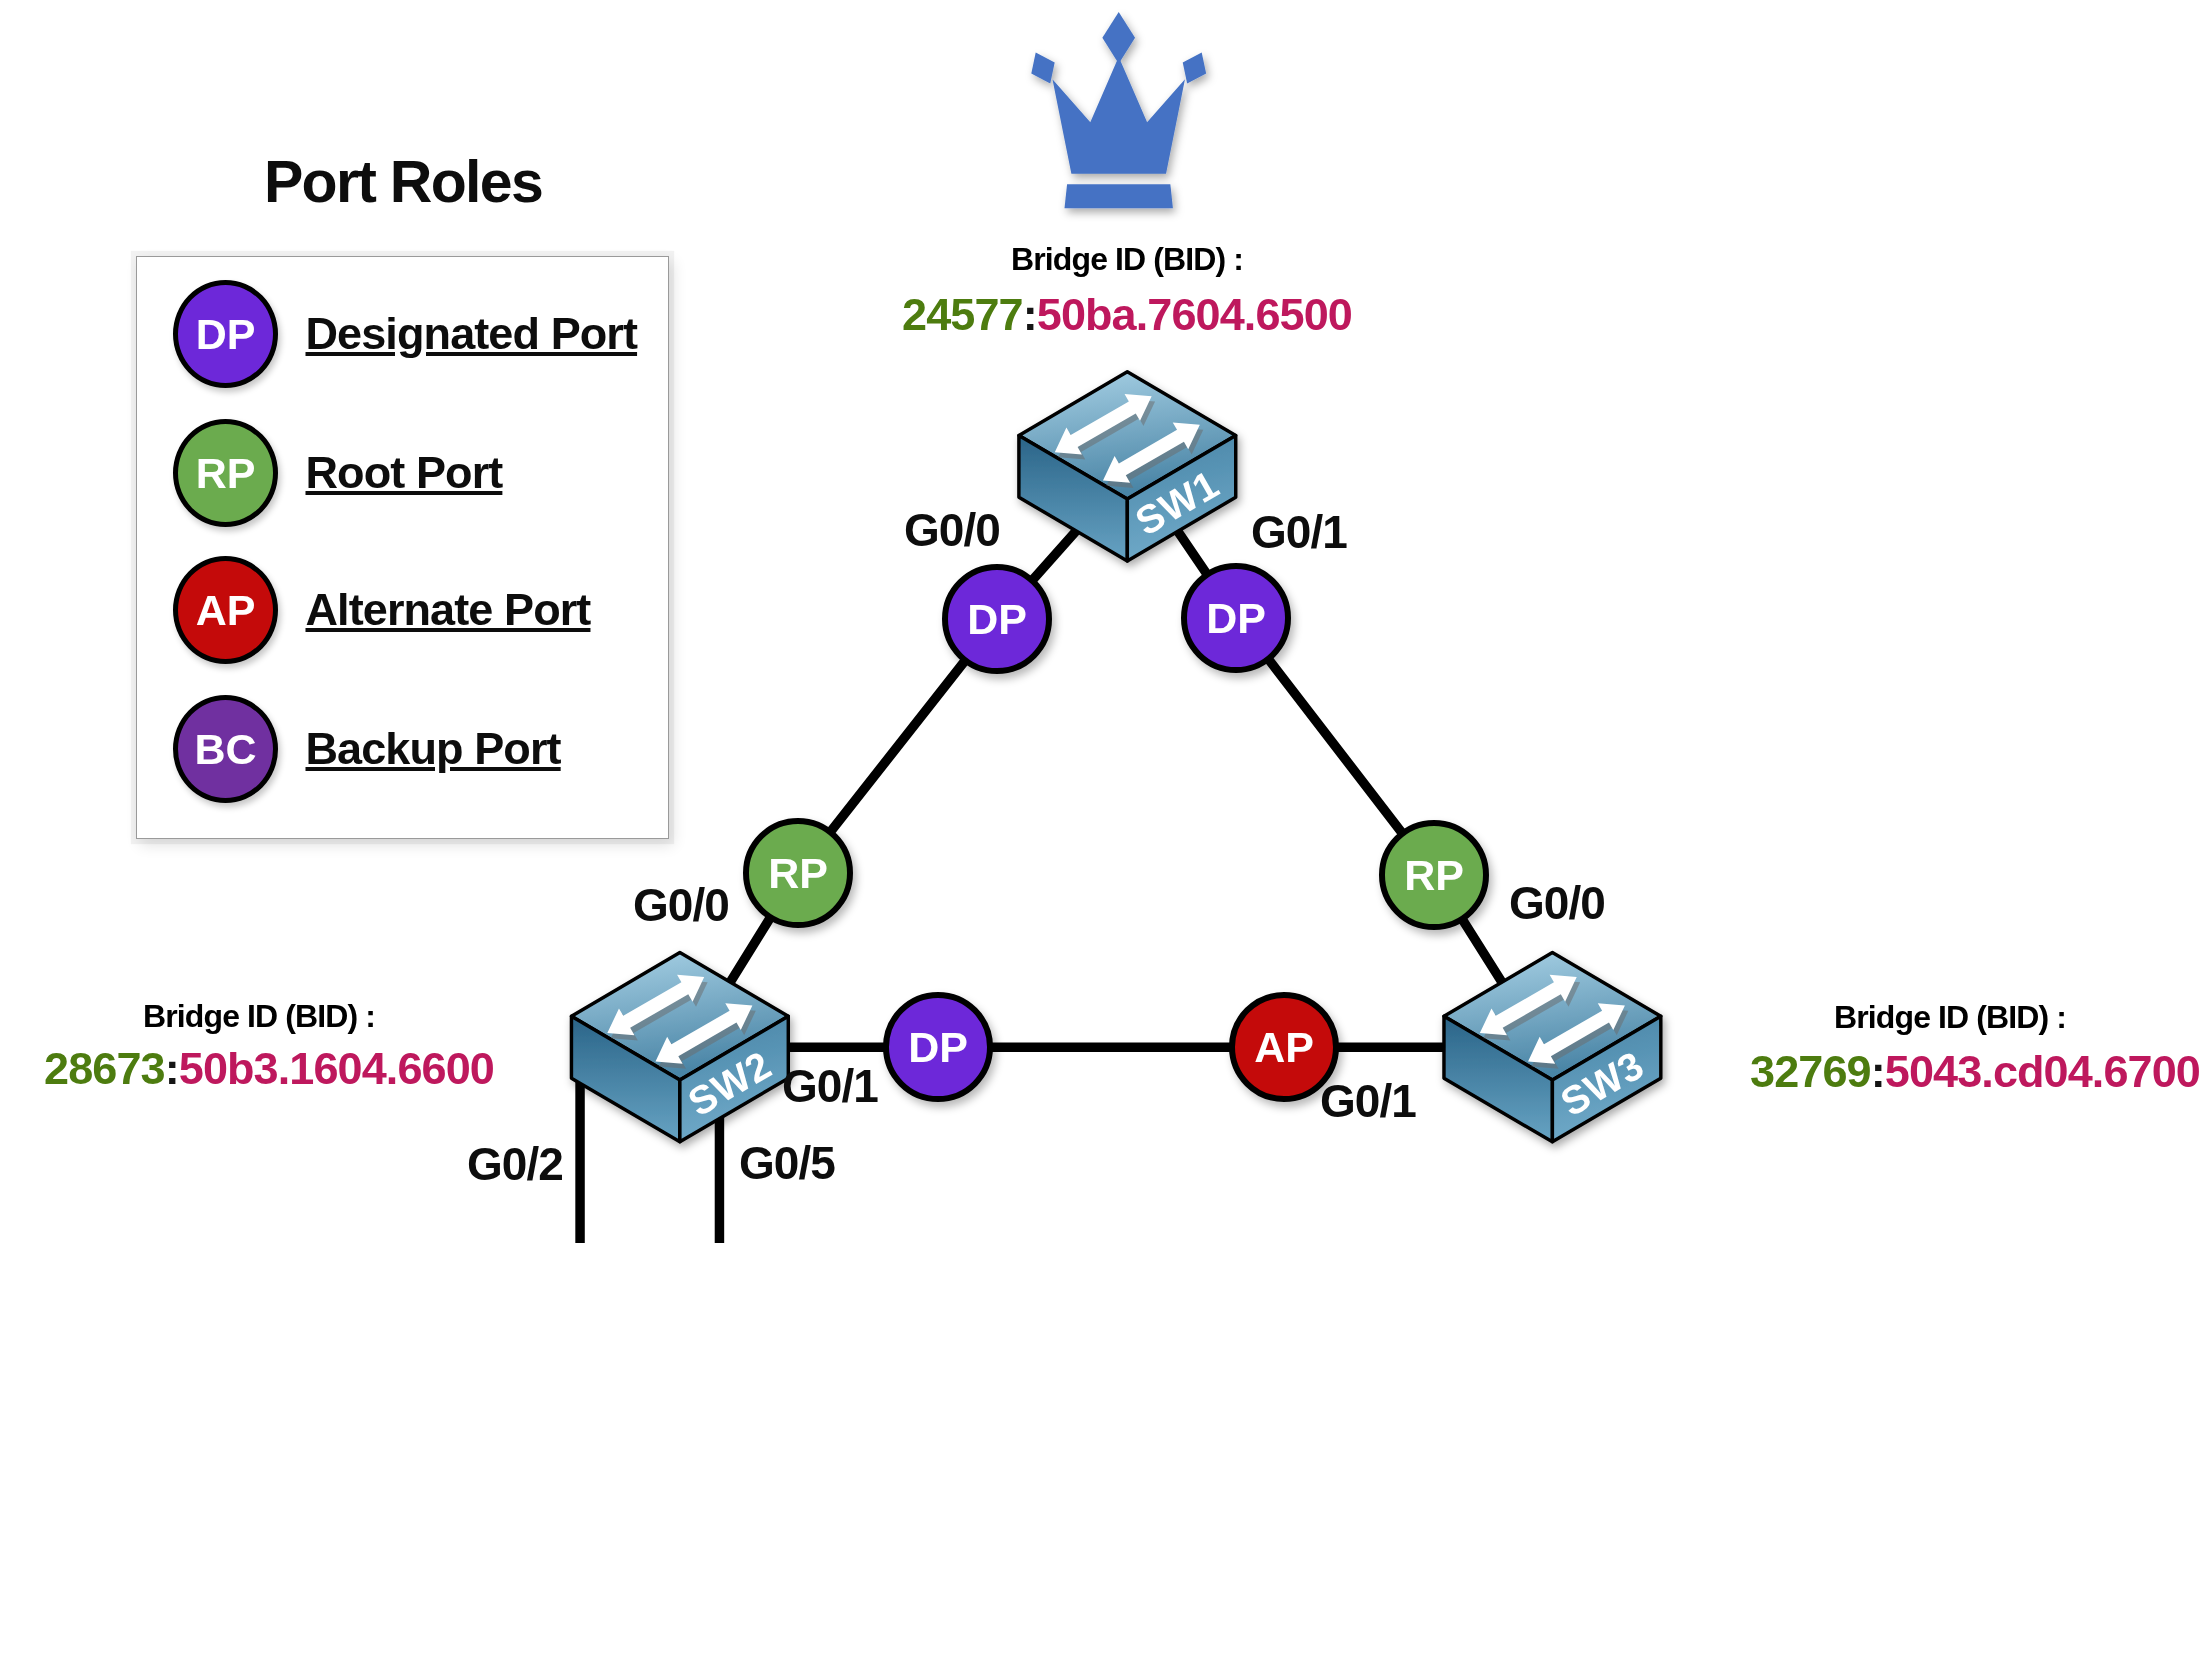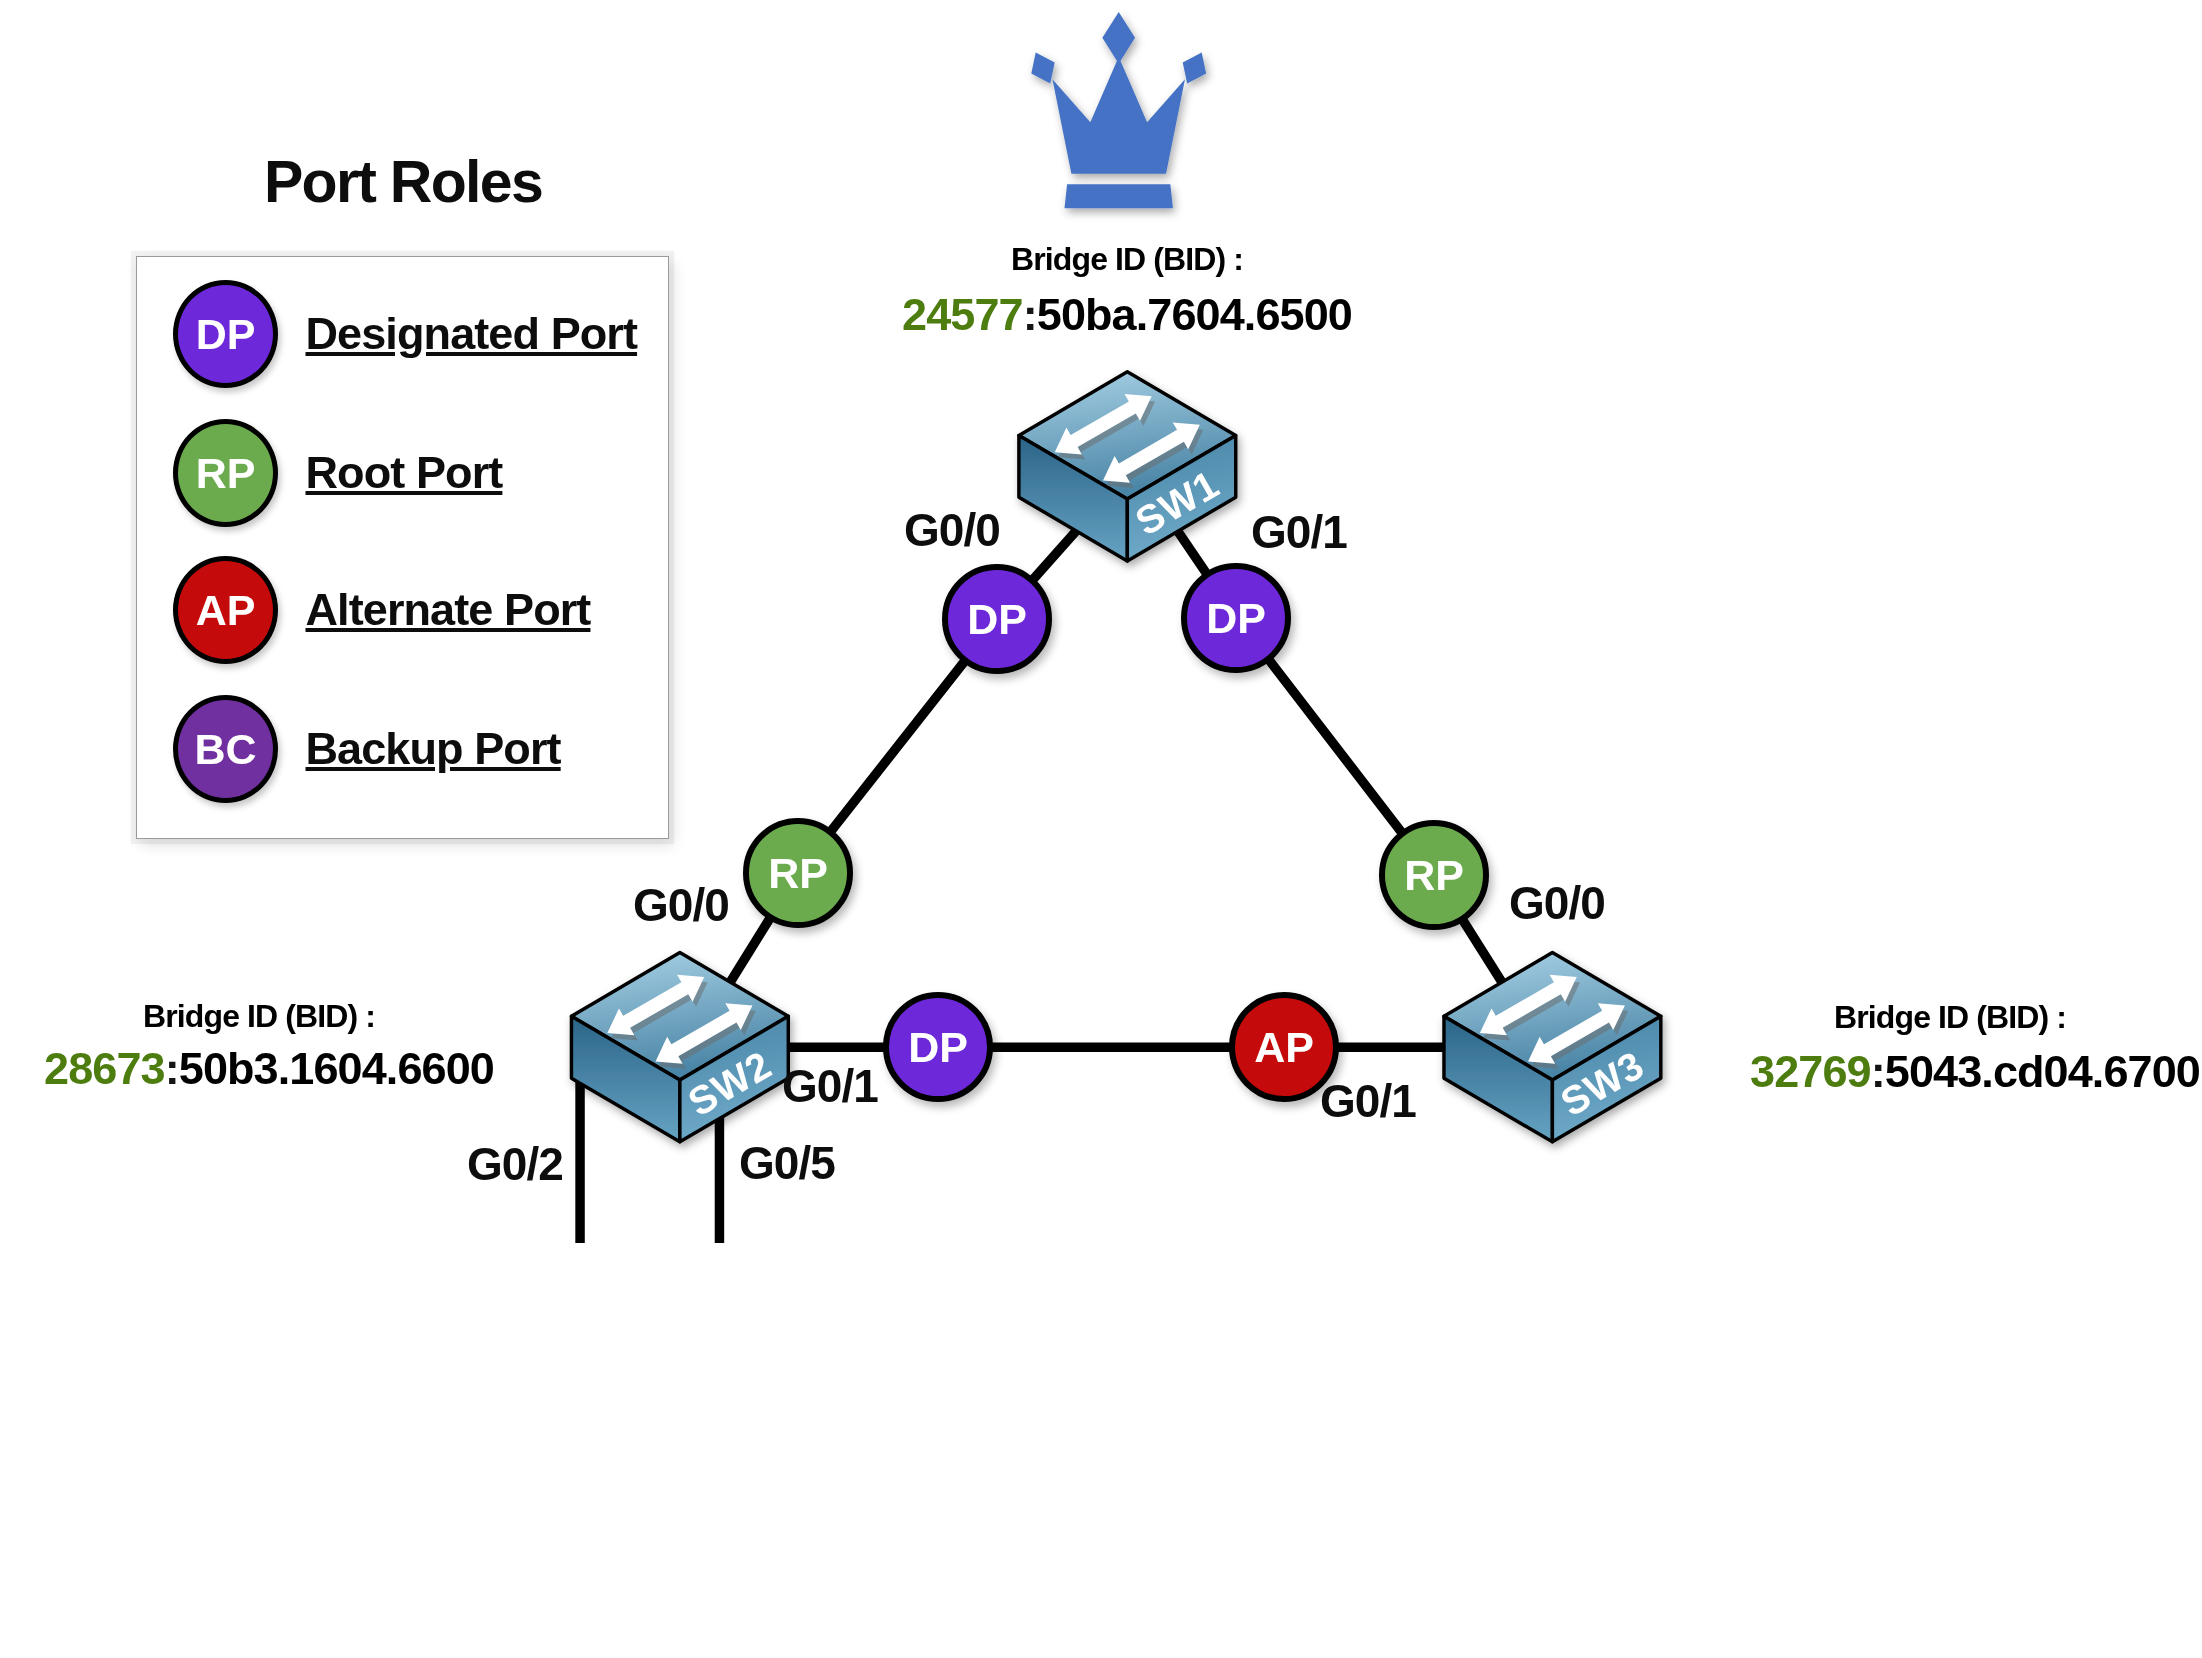--- a/index.html
+++ b/index.html
@@ -10,21 +10,21 @@
   svg.scene { position:absolute; left:0; top:0; }
   svg text { font-family:"Liberation Sans", sans-serif; font-weight:700; }
 
   .abs-center { position:absolute; transform:translate(-50%,-50%); white-space:nowrap; }
 
   
   .bid-title { font-size:32px; color:#000000; letter-spacing:-0.9px; }
   .bid-value { font-size:45px; letter-spacing:-0.9px; }
   .prio { color:#4d7c0f; }
   .sep  { color:#151515; }
-  .mac  { color:#000000; }
+  .mac  { color:#be185d; }
 
   
   .portlbl { font-size:46px; color:#0d0d0d; letter-spacing:-0.9px; }
 
   
   .badge {
     position:absolute; transform:translate(-50%,-50%);
     width:110px; height:110px; border-radius:50%; border:6px solid #000; box-sizing:border-box;
     display:flex; align-items:center; justify-content:center;
     color:#fff; font-size:43px; letter-spacing:0;

